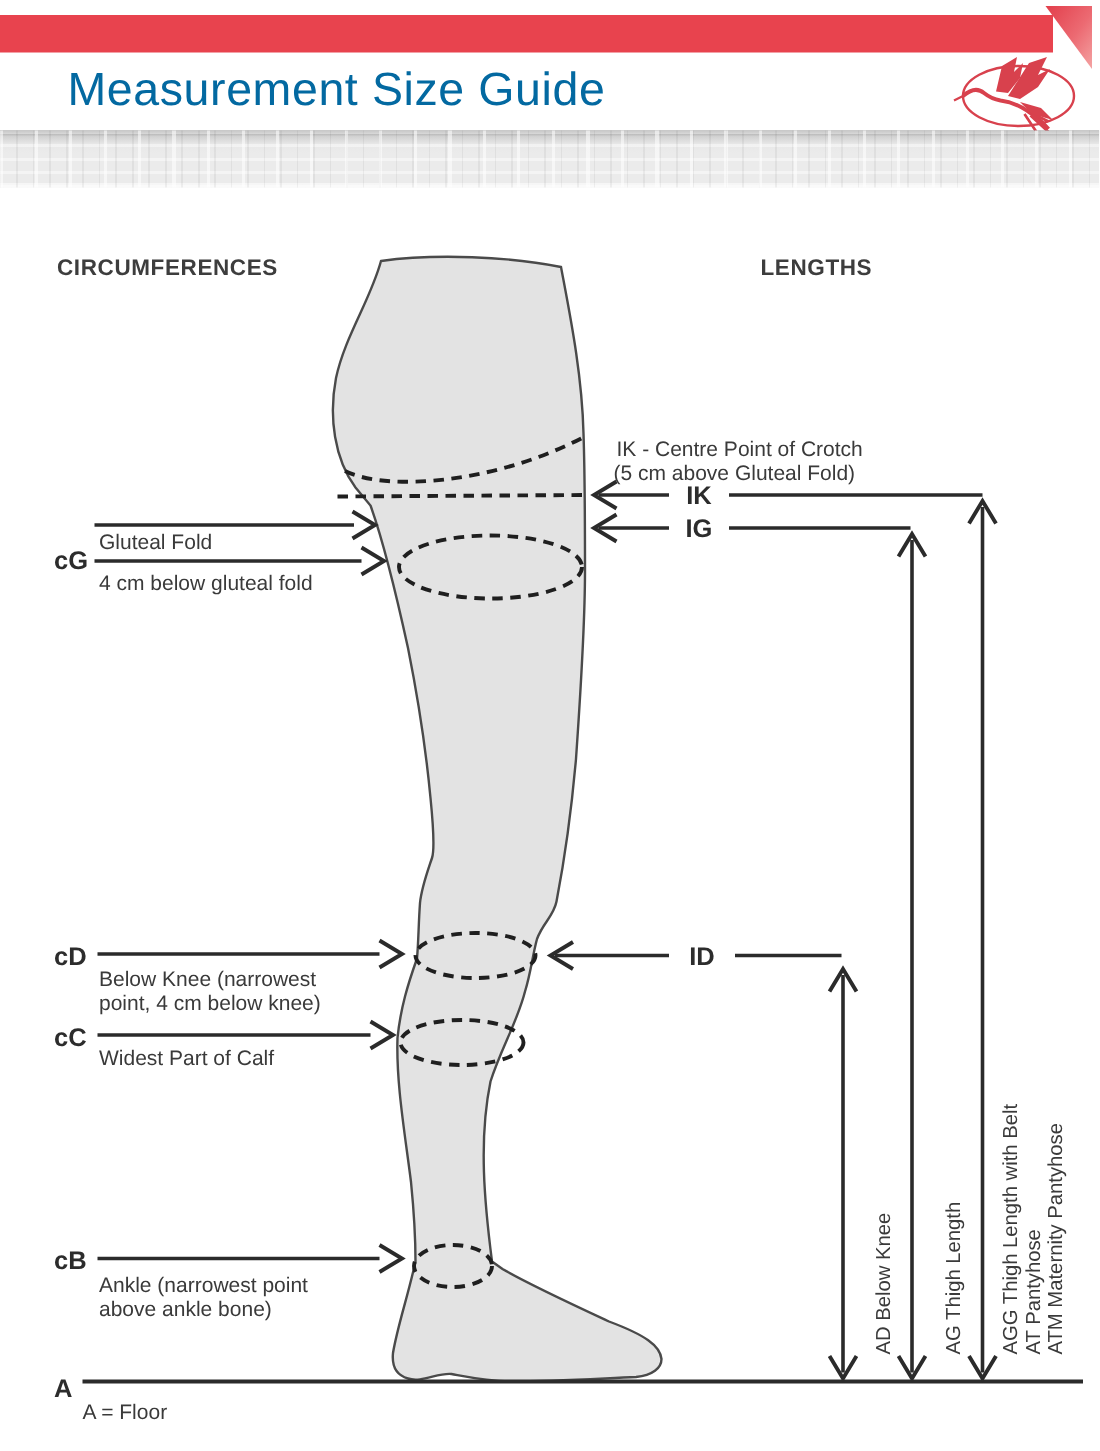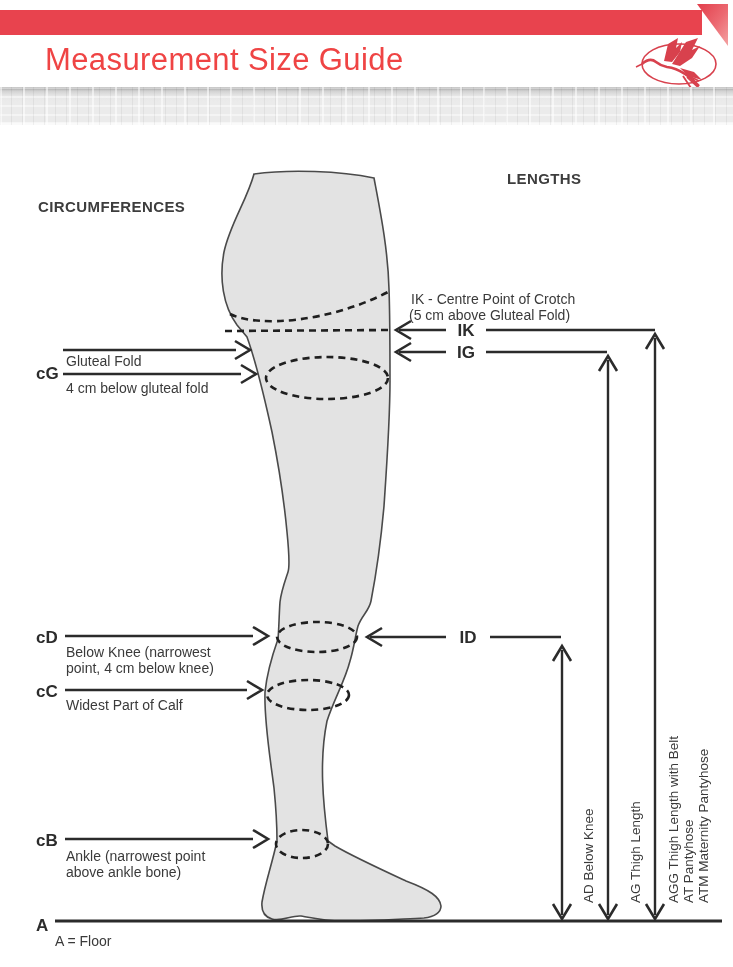--- a/index.html
+++ b/index.html
@@ -3,36 +3,36 @@
 <meta charset="utf-8">
 <style>
   html,body{margin:0;padding:0;background:#ffffff;}
   body{font-family:"Liberation Sans",sans-serif;}
   .page{position:relative;width:733px;height:967px;background:#ffffff;overflow:hidden;}
 
   .accent-bar{position:absolute;left:0;top:10px;width:702px;height:25px;background:#e8434e;}
   .fold-svg{position:absolute;left:694px;top:2px;}
 
   .page-title{position:absolute;left:45px;top:42px;font-size:31px;font-weight:300;
-              color:#ef4444;letter-spacing:.4px;white-space:nowrap;}
+              color:#0369a1;letter-spacing:.4px;white-space:nowrap;}
 
   .logo-svg{position:absolute;left:634px;top:34px;}
 
   .texture-band{position:absolute;left:0;top:87px;width:733px;height:38px;
     background-color:#ebebeb;
     background-image:
       repeating-linear-gradient(90deg, rgba(255,255,255,.55) 0 2px, rgba(0,0,0,0) 2px 23px),
       repeating-linear-gradient(90deg, rgba(0,0,0,.05) 0 1px, rgba(0,0,0,0) 1px 11px),
       repeating-linear-gradient(0deg, rgba(255,255,255,.45) 0 2px, rgba(0,0,0,0) 2px 9px),
       linear-gradient(180deg, rgba(70,70,70,.5) 0px, rgba(120,120,120,.22) 4px, rgba(200,200,200,.1) 9px, rgba(255,255,255,0) 15px),
       linear-gradient(0deg, rgba(255,255,255,.55) 0 3px, rgba(0,0,0,0) 3px);}
 
   .col-heading{position:absolute;top:170px;font-size:15px;font-weight:bold;
                color:#3d3d3d;letter-spacing:.4px;}
-  .col-heading.left{left:38px;margin-top:28px;}
+  .col-heading.left{left:38px;}
   .col-heading.right{left:487px;margin-left:20px;}
 
   .diagram-svg{position:absolute;left:0;top:0;}
   svg text{font-family:"Liberation Sans",sans-serif;}
   .code{font-size:17px;font-weight:bold;fill:#2c2c2c;}
   .ann{font-size:14px;fill:#3a3a3a;}
   .mid{font-size:17px;font-weight:bold;fill:#2c2c2c;text-anchor:middle;}
   .vert{font-size:13.5px;fill:#3a3a3a;}
   .ln{stroke:#2b2b2b;stroke-width:2.4;fill:none;}
   .chev{stroke:#2b2b2b;stroke-width:2.6;fill:none;}

